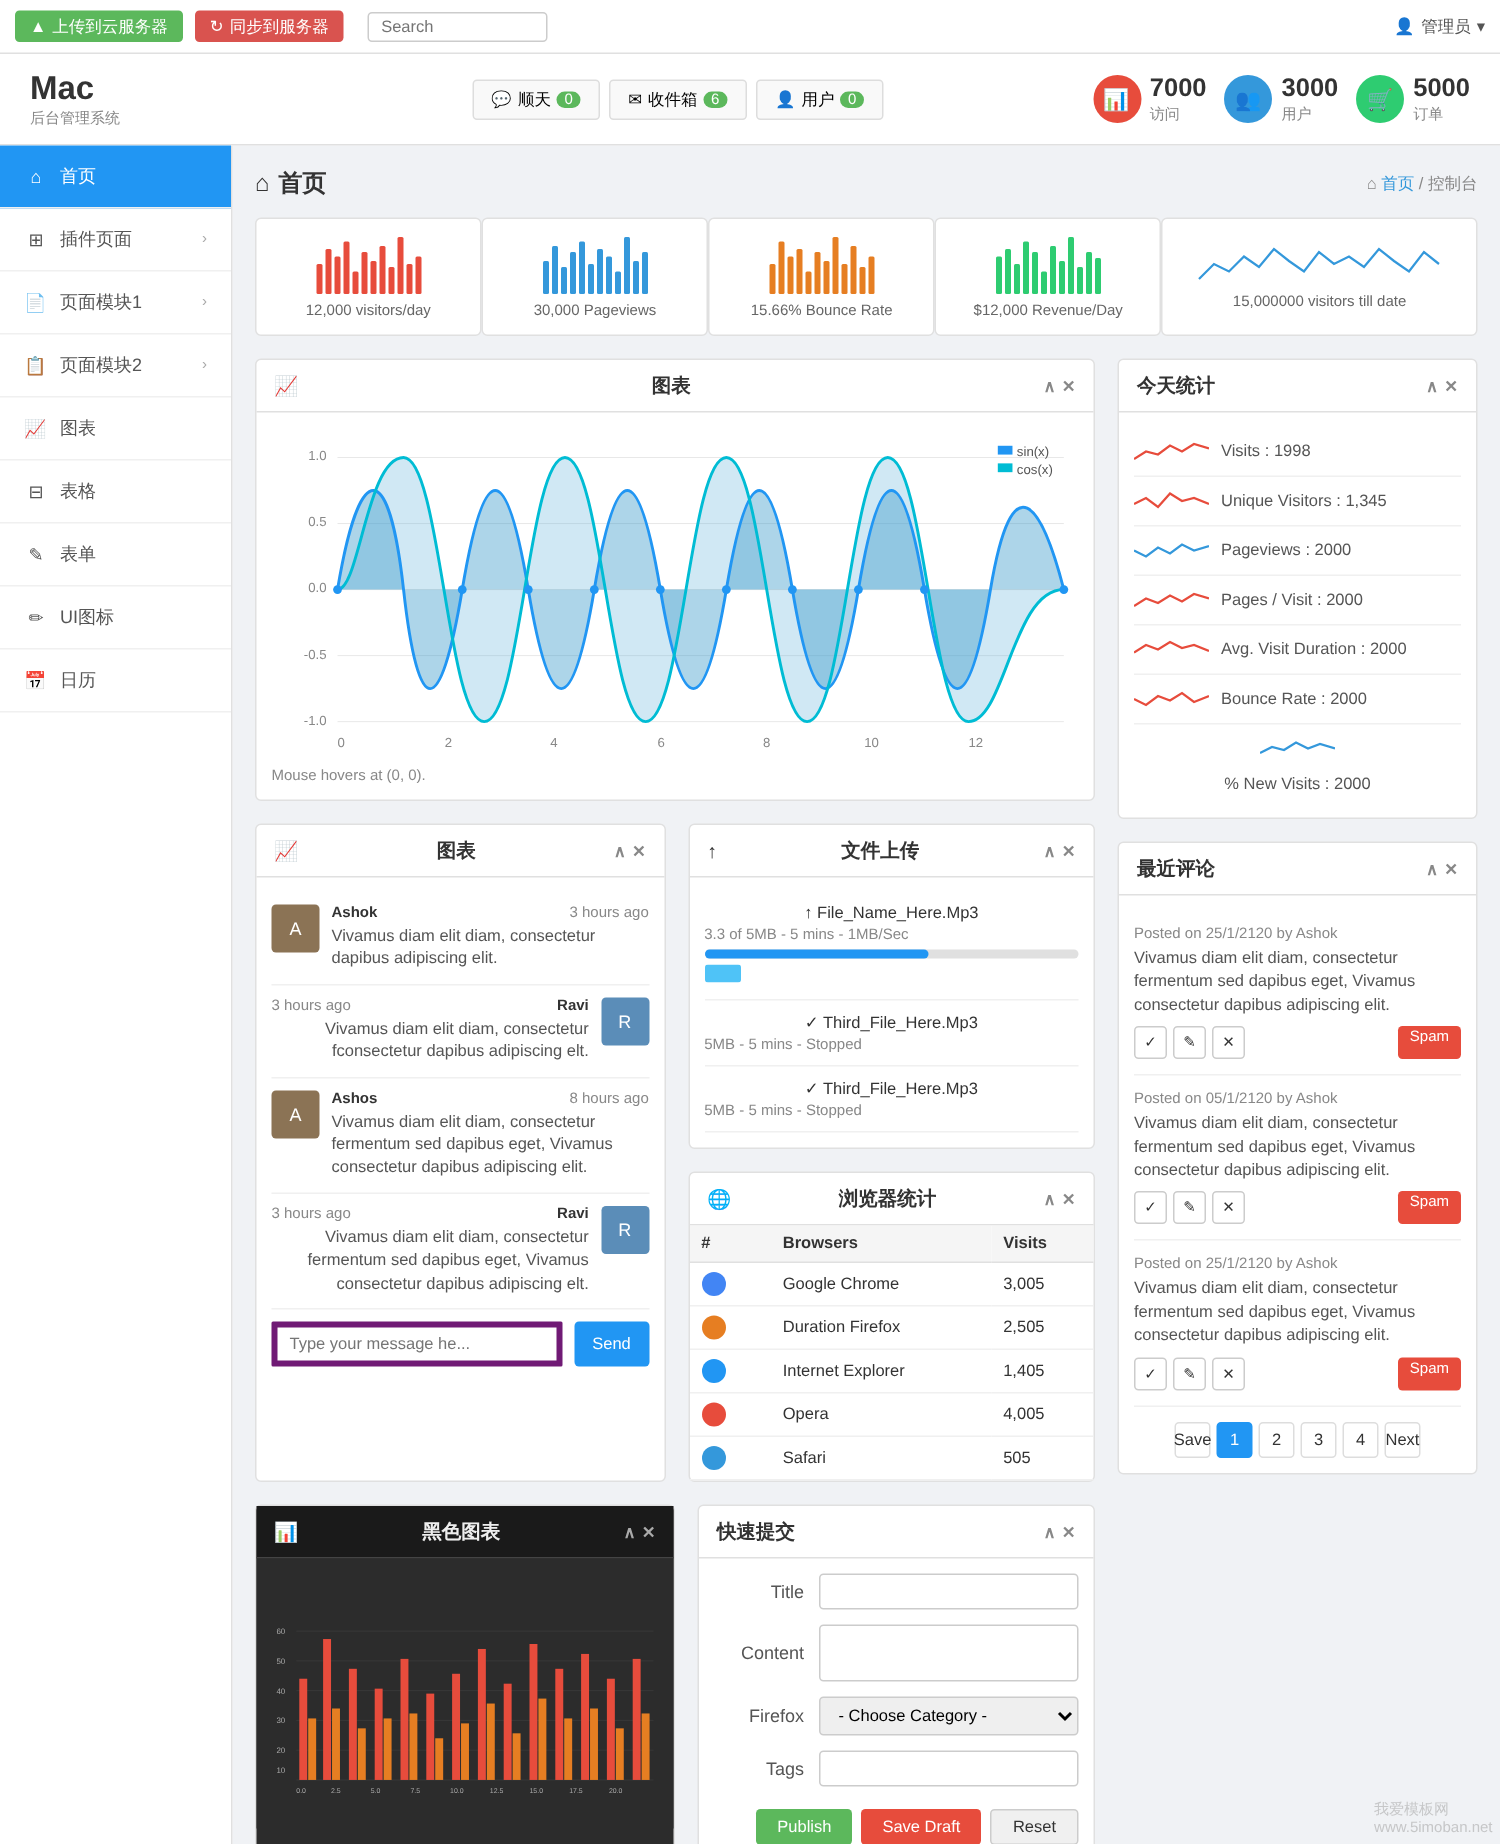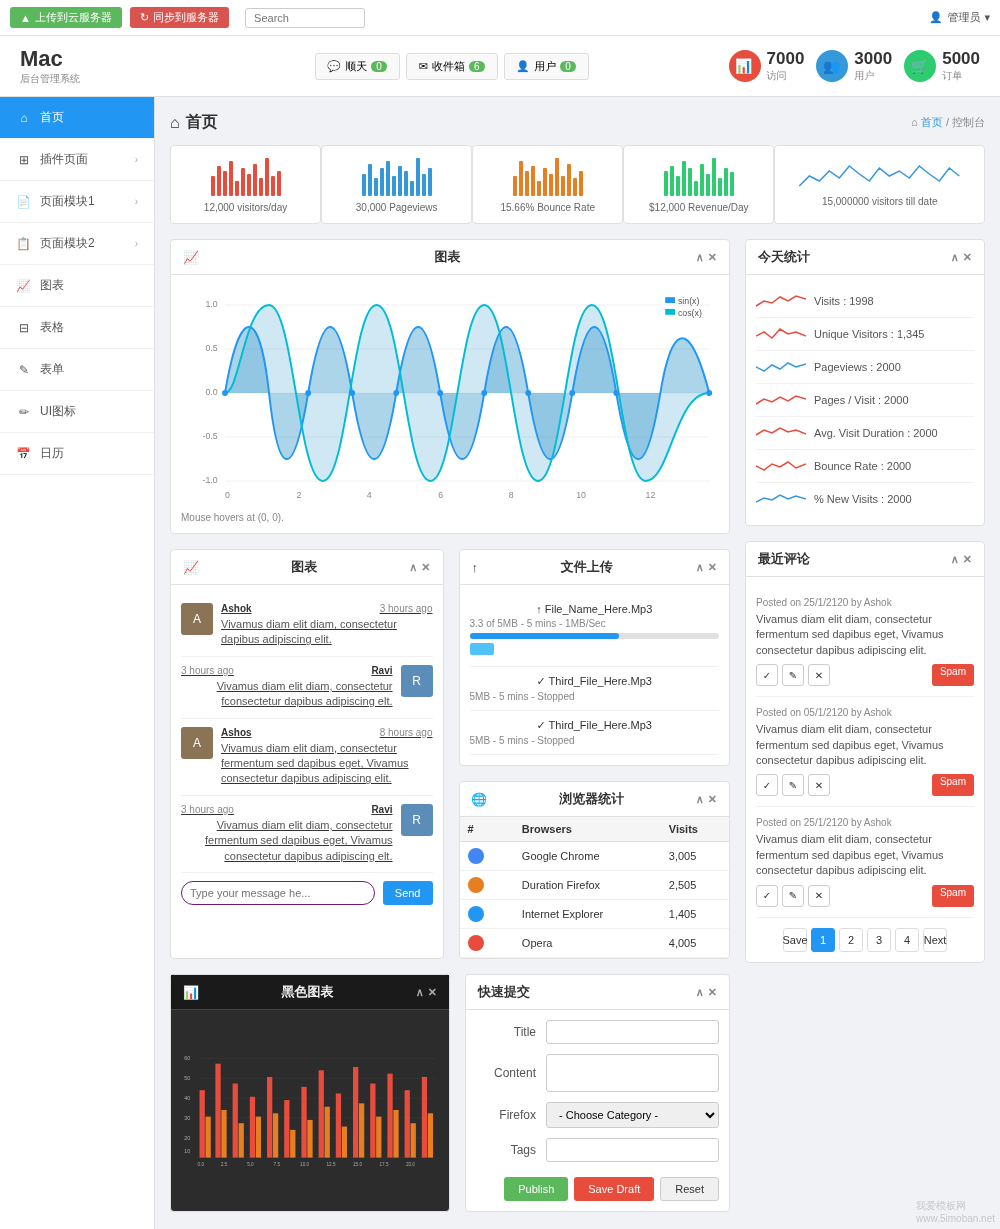--- a/index.html
+++ b/index.html
@@ -63,40 +63,40 @@
     .panel-header { display: flex; align-items: center; justify-content: space-between; padding: 8px 12px; border-bottom: 1px solid #e0e0e0; font-size: 13px; font-weight: bold; }
     .panel-header .controls { display: flex; gap: 4px; }
     .panel-header .ctrl-btn { cursor: pointer; color: #888; font-size: 11px; }
     .panel-body { padding: 10px; }
 
     
     .right-col { width: 240px; flex-shrink: 0; }
 
     
     .today-stat-row { display: flex; align-items: center; padding: 6px 0; border-bottom: 1px solid #f0f0f0; gap: 8px; }
-    .today-stat-row:last-child { border-bottom: none; }
+    .today-stat-row:last-child { border-bottom: none; flex-direction: column; }
     .mini-sparkline { width: 50px; height: 20px; }
     .today-stat-label { font-size: 11px; color: #555; }
 
     
     .row2 { display: flex; gap: 15px; }
     .col-left { flex: 1; }
     .col-right { flex: 1; }
 
     
     .chat-msg { display: flex; gap: 8px; padding: 8px 0; border-bottom: 1px solid #f0f0f0; }
     .chat-avatar { width: 32px; height: 32px; border-radius: 3px; background: #ccc; flex-shrink: 0; overflow: hidden; }
-    .chat-content { flex: 1; text-decoration: underline; }
+    .chat-content { flex: 1; }
     .chat-header { display: flex; justify-content: space-between; font-size: 10px; color: #888; margin-bottom: 3px; }
     .chat-name { font-weight: bold; color: #333; }
     .chat-text { font-size: 11px; color: #555; line-height: 1.4; }
     .chat-msg.right { flex-direction: row-reverse; }
     .chat-msg.right .chat-content { text-align: right; }
     .chat-input-row { display: flex; gap: 8px; padding-top: 8px; }
-    .chat-input { flex: 1; border: 1px solid #701a75; border-radius: 12px; padding: 5px 8px; font-size: 11px; }
+    .chat-input { flex: 1; border: 4px solid #701a75; border-radius: 1px; padding: 5px 8px; font-size: 11px; }
     .send-btn { background: #2196f3; color: #fff; border: none; border-radius: 3px; padding: 5px 12px; cursor: pointer; font-size: 11px; }
 
     
     .file-item { padding: 8px 0; border-bottom: 1px solid #f0f0f0; }
     .file-name { font-size: 11px; color: #333; margin-bottom: 3px; text-align: center; }
     .file-info { font-size: 10px; color: #888; }
     .progress-bar { height: 6px; background: #e0e0e0; border-radius: 3px; margin-top: 4px; }
     .progress-fill { height: 100%; border-radius: 3px; }
     .progress-fill.blue { background: #2196f3; }
 
@@ -539,20 +539,25 @@
                     <tr>
                       <td><span class="browser-icon" style="background:#2196f3;"></span></td>
                       <td>Internet Explorer</td>
                       <td>1,405</td>
                     </tr>
                     <tr>
                       <td><span class="browser-icon" style="background:#e74c3c;"></span></td>
                       <td>Opera</td>
                       <td>4,005</td>
                     </tr>
+                    <tr>
+                      <td><span class="browser-icon" style="background:#3498db;"></span></td>
+                      <td>Safari</td>
+                      <td>505</td>
+                    </tr>
                   </tbody>
                 </table>
               </div>
             </div>
           </div>
         </div>
 
         <div class="row2" style="margin-top:0;">
 
           <div class="panel dark-panel" style="flex:1.2;">

